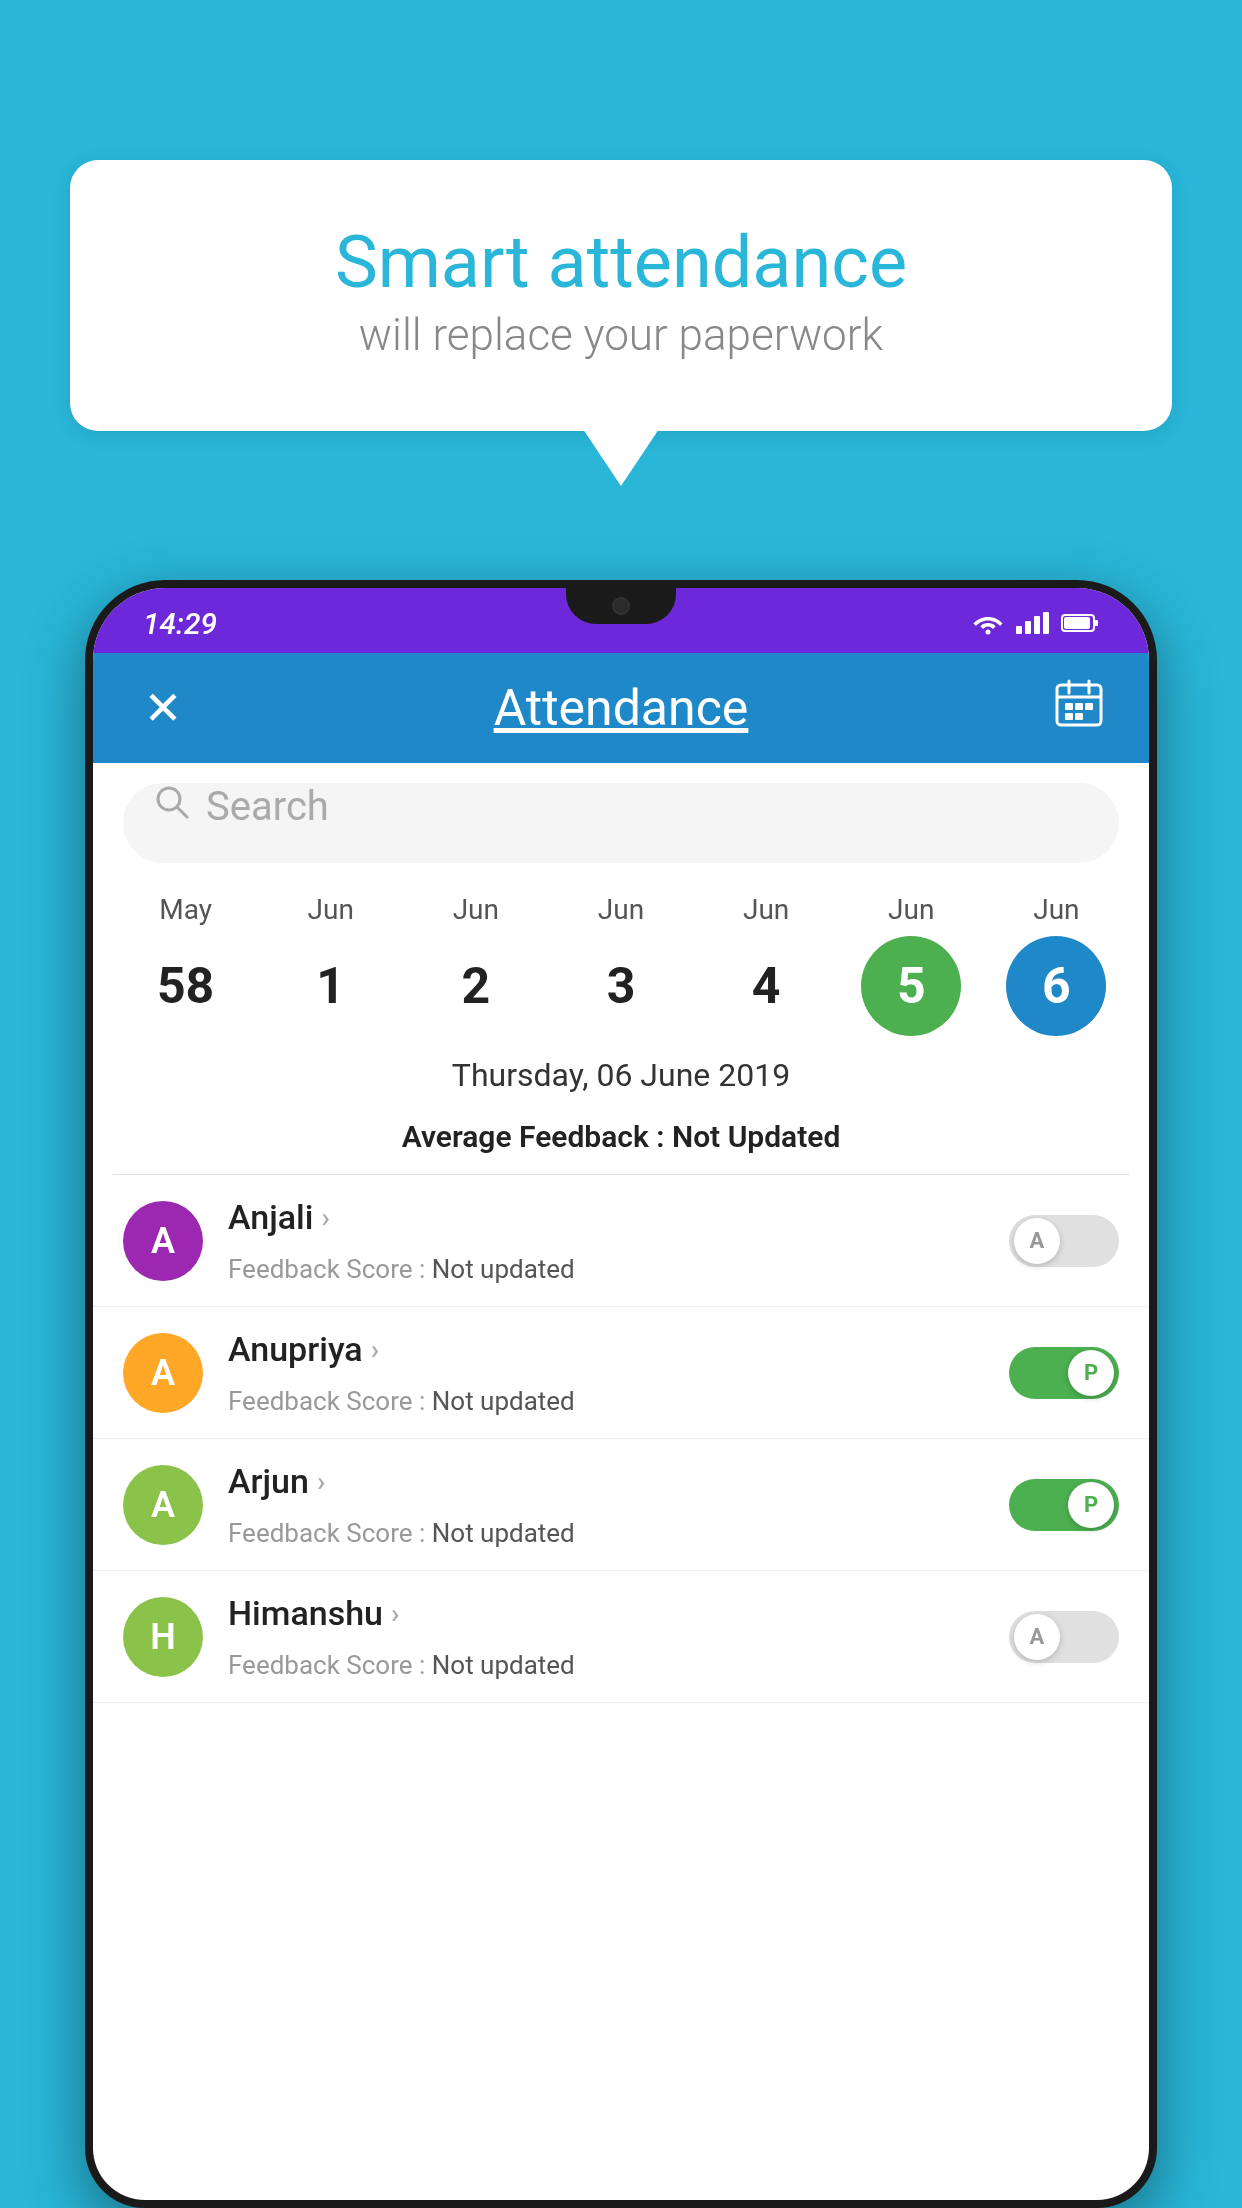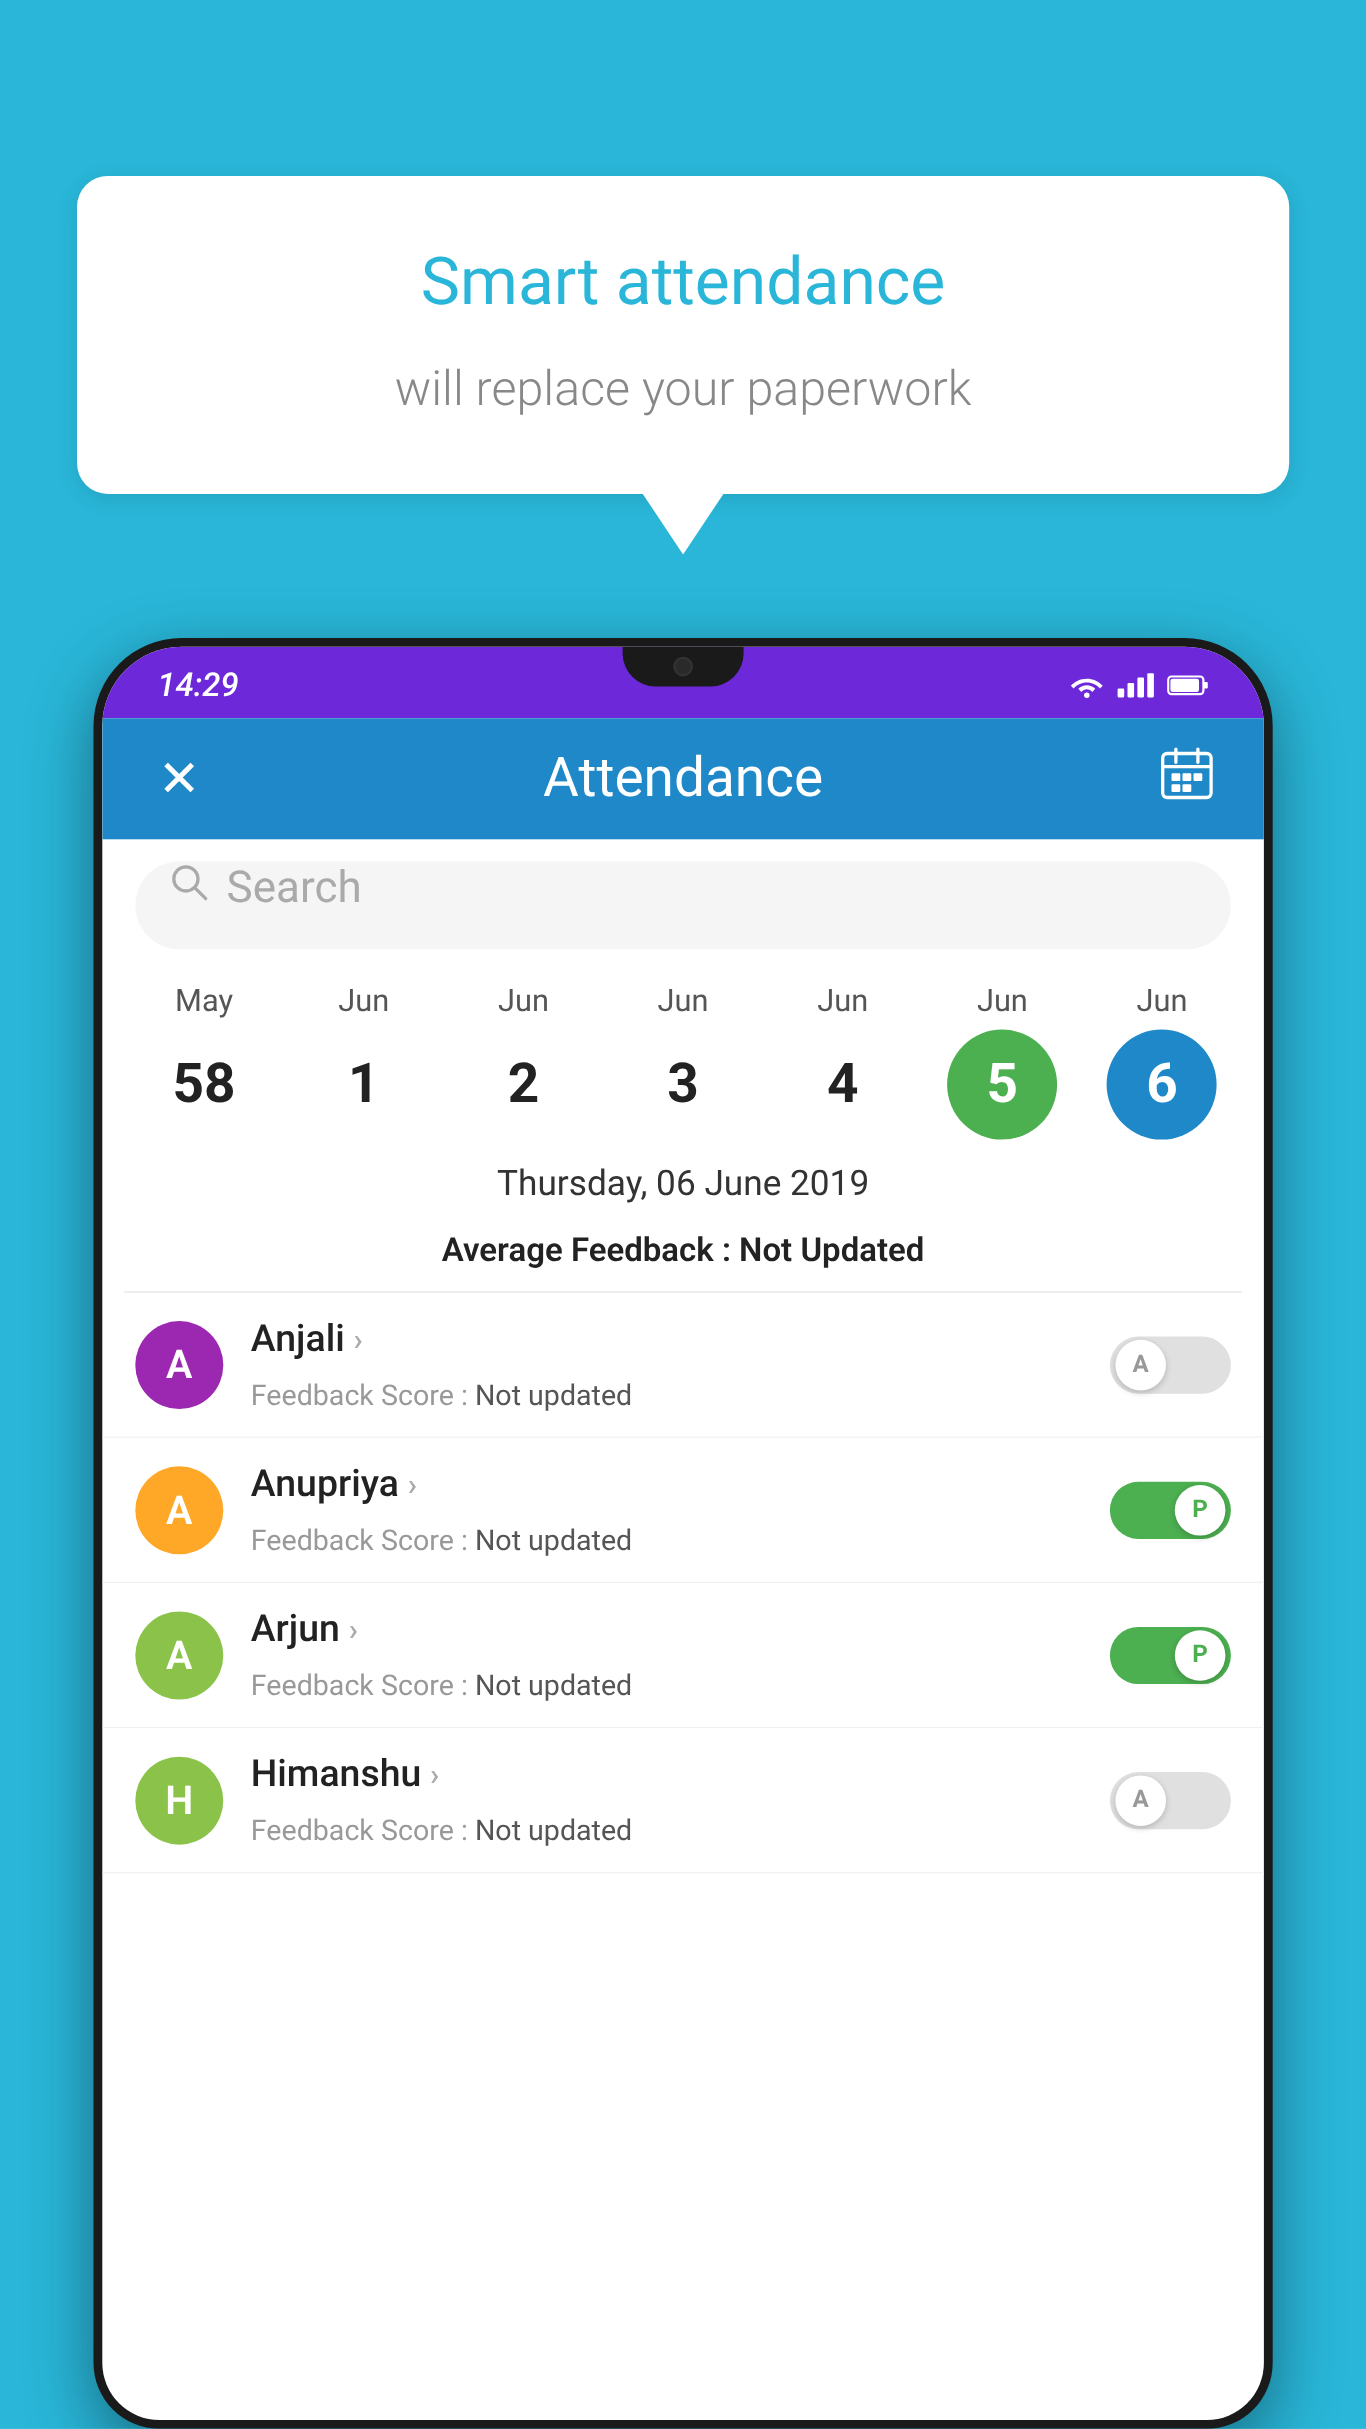--- a/index.html
+++ b/index.html
@@ -33,24 +33,24 @@
       bottom: -55px;
       left: 50%;
       transform: translateX(-50%);
       width: 0;
       height: 0;
       border-left: 40px solid transparent;
       border-right: 40px solid transparent;
       border-top: 60px solid white;
     }
     .bubble-title {
-      font-size: 60px;
+      font-size: 72px;
       color: #29b6d8;
       font-weight: 400;
-      margin-bottom: 36px;
+      margin-bottom: 4px;
     }
     .bubble-subtitle {
       font-size: 44px;
       color: #888;
       font-weight: 300;
     }
 
     
     .phone-frame {
       position: absolute;
@@ -122,20 +122,21 @@
       align-items: center;
       padding: 0 40px;
       justify-content: space-between;
     }
     .app-bar-title {
       color: white;
       font-size: 50px;
       font-weight: 400;
       flex: 1;
       text-align: center;
+      text-decoration: underline;
     }
     .app-bar-icon {
       color: white;
       font-size: 46px;
       width: 60px;
       text-align: center;
     }
     .calendar-icon {
       color: white;
       font-size: 40px;

